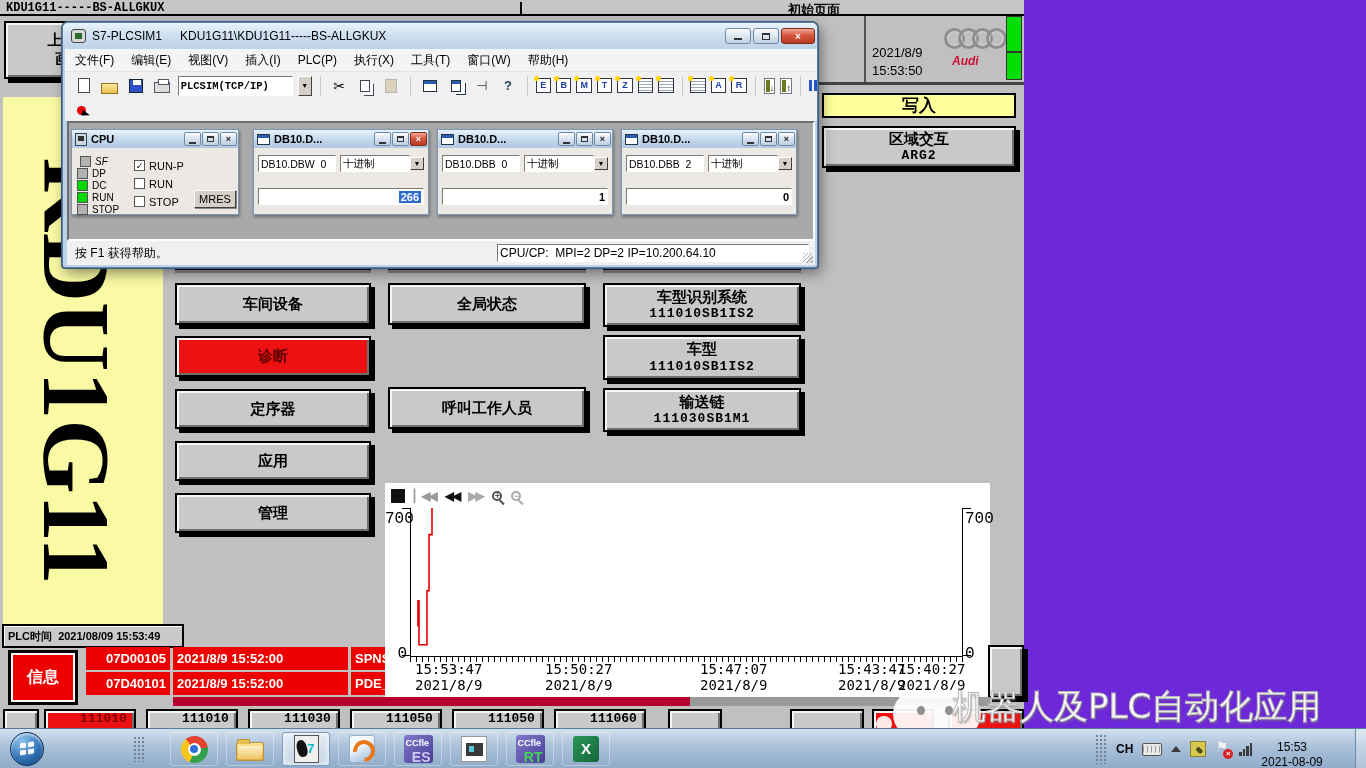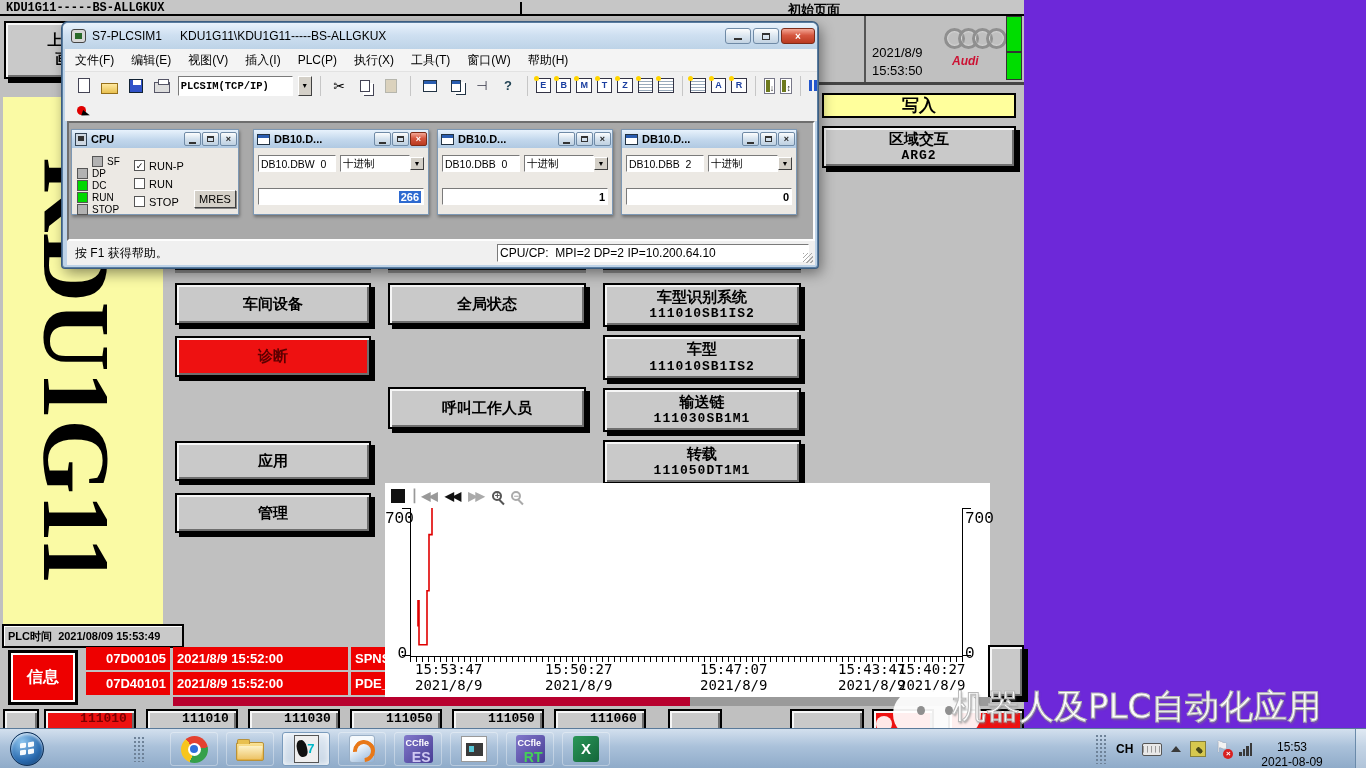--- a/index.html
+++ b/index.html
@@ -207,20 +207,23 @@
     <div class="strip" style="left:175px;top:253px;width:196px;height:20px;"></div>
     <div class="strip" style="left:388px;top:253px;width:198px;height:20px;"></div>
     <div class="strip" style="left:603px;top:253px;width:198px;height:20px;"></div>
 
     <div class="hmi-btn" style="left:175px;top:283px;width:196px;height:42px;">
         <span>车间设备</span>
       </div>
     <div class="hmi-btn red" style="left:175px;top:336px;width:196px;height:41px;">
         <span>诊断</span>
       </div>
+    <div class="hmi-btn" style="left:175px;top:389px;width:196px;height:40px;">
+        <span>定序器</span>
+      </div>
     <div class="hmi-btn" style="left:175px;top:441px;width:196px;height:40px;">
         <span>应用</span>
       </div>
     <div class="hmi-btn" style="left:175px;top:493px;width:196px;height:40px;">
         <span>管理</span>
       </div>
 
     <div class="hmi-btn" style="left:388px;top:283px;width:198px;height:42px;">
         <span>全局状态</span>
       </div>
@@ -232,24 +235,20 @@
       <span>车型识别系统</span>
         <span class="code">111010SB1IS2</span>
     </div>
     <div class="hmi-btn" style="left:603px;top:335px;width:198px;height:45px;">
       <span>车型</span>
         <span class="code">111010SB1IS2</span>
     </div>
     <div class="hmi-btn" style="left:603px;top:388px;width:198px;height:44px;">
       <span>输送链</span>
         <span class="code">111030SB1M1</span>
-    </div>
-    <div class="hmi-btn" style="left:603px;top:440px;width:198px;height:44px;">
-      <span>转载</span>
-        <span class="code">111050DT1M1</span>
     </div>
 
     <div class="chart-panel">
       <div class="abs" style="left:6px;top:4px;height:18px;display:flex;align-items:center;">
         <span class="ct-ic stop-sq"></span>
         <span class="ct-ic arrtx" style="color:#999;">▏◀◀</span>
         <span class="ct-ic arrtx" style="color:#111;">◀◀</span>
         <span class="ct-ic arrtx" style="color:#aaa;">▶▶</span>
         <span class="ct-ic mag"></span>
         <span class="ct-ic mag light"></span>
@@ -417,21 +416,21 @@
           <span>CPU</span>
         </div>
         <div class="mini" style="left:112px;">
             <span class="bar"></span>
           </div>
         <div class="mini" style="left:130px;">
             <span class="box"></span>
           </div>
         <div class="mini xg" style="left:148px;"></div>
 
-        <div class="abs" style="left:20px;top:22px;"><span class="led" style="display:inline-block;vertical-align:middle;"></span><span style="font-size:10px;vertical-align:middle;margin-left:4px;">SF</span></div>
+        <div class="abs" style="left:8px;top:22px;font-style:italic;"><span class="led" style="display:inline-block;vertical-align:middle;"></span><span style="font-size:10px;vertical-align:middle;margin-left:4px;">SF</span></div>
         <div class="abs" style="left:5px;top:34px;"><span class="led" style="display:inline-block;vertical-align:middle;"></span><span style="font-size:10px;vertical-align:middle;margin-left:4px;">DP</span></div>
         <div class="abs" style="left:5px;top:46px;"><span class="led on" style="display:inline-block;vertical-align:middle;"></span><span style="font-size:10px;vertical-align:middle;margin-left:4px;">DC</span></div>
         <div class="abs" style="left:5px;top:58px;"><span class="led on" style="display:inline-block;vertical-align:middle;"></span><span style="font-size:10px;vertical-align:middle;margin-left:4px;">RUN</span></div>
         <div class="abs" style="left:5px;top:70px;"><span class="led" style="display:inline-block;vertical-align:middle;"></span><span style="font-size:10px;vertical-align:middle;margin-left:4px;">STOP</span></div>
 
         <div class="abs" style="left:62px;top:26px;"><span class="cb checked" style="display:inline-block;vertical-align:middle;"></span><span style="font-size:11px;vertical-align:middle;margin-left:4px;">RUN-P</span></div>
         <div class="abs" style="left:62px;top:44px;"><span class="cb" style="display:inline-block;vertical-align:middle;"></span><span style="font-size:11px;vertical-align:middle;margin-left:4px;">RUN</span></div>
         <div class="abs" style="left:62px;top:62px;"><span class="cb" style="display:inline-block;vertical-align:middle;"></span><span style="font-size:11px;vertical-align:middle;margin-left:4px;">STOP</span></div>
         <div class="btn95 abs" style="left:122px;top:60px;width:42px;height:18px;">MRES</div>
       </div>

